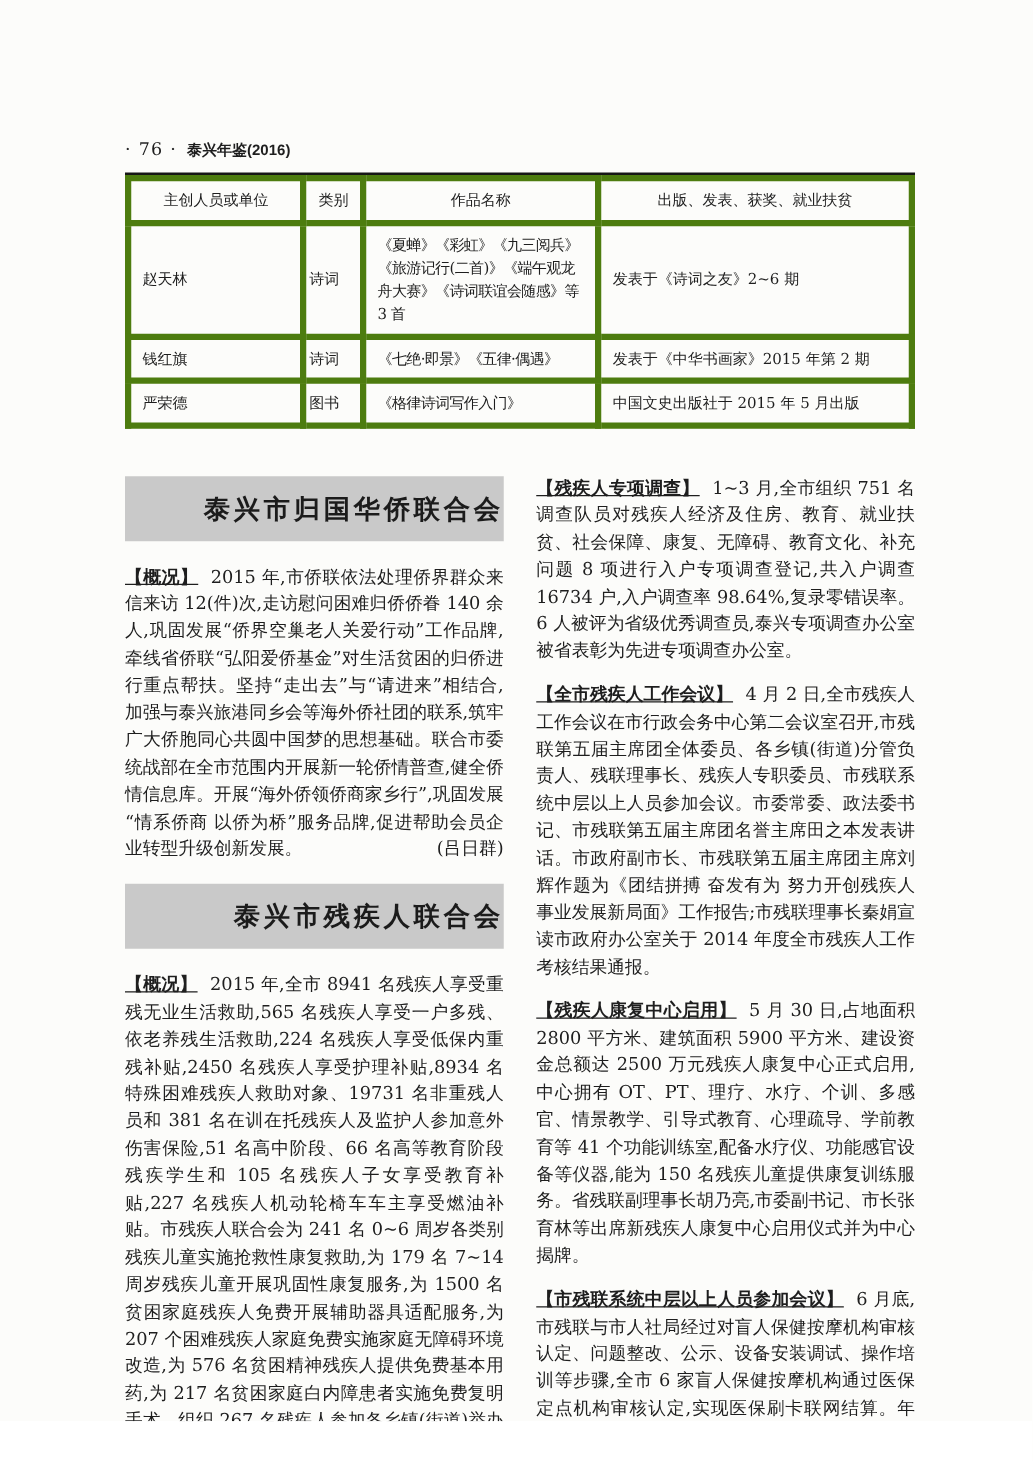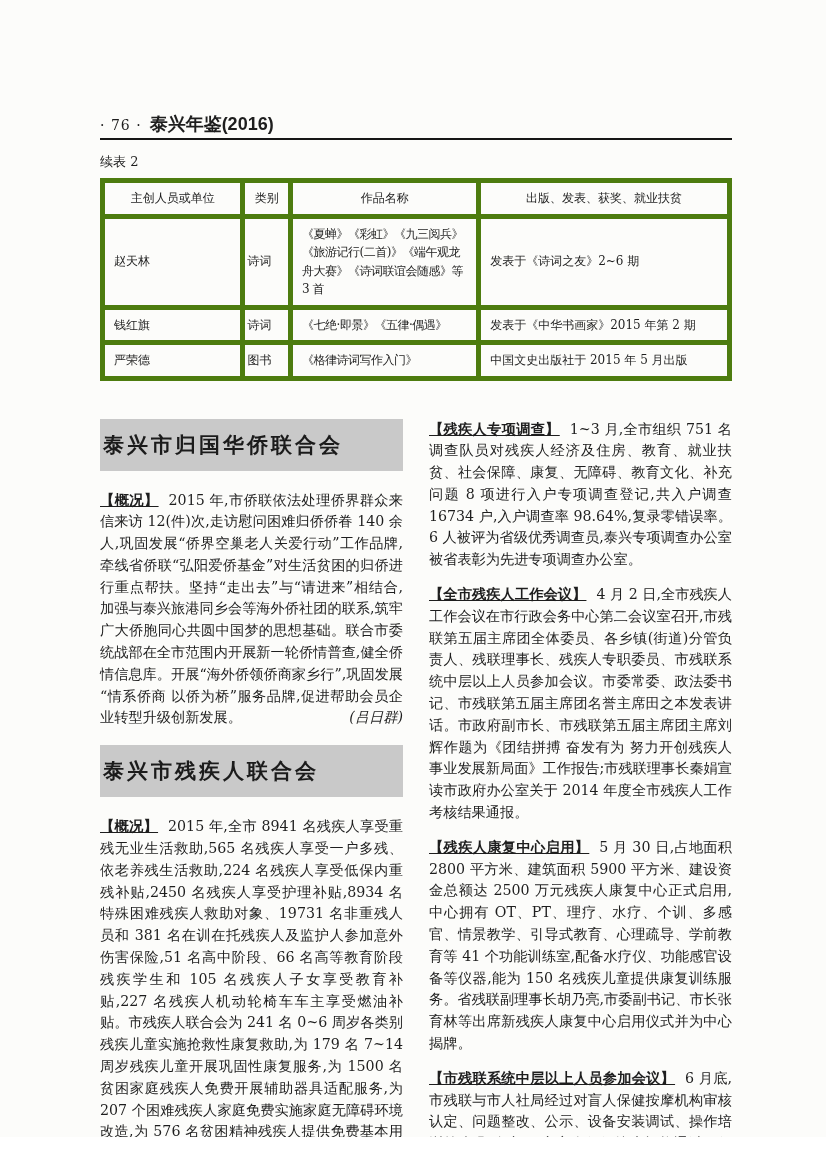--- a/index.html
+++ b/index.html
@@ -23,21 +23,21 @@
     display: flex;
     align-items: baseline;
     gap: 8px;
     font-size: 14px;
     height: 20px;
   }
   .page-mark { letter-spacing: 1px; }
   .book-title {
     font-family: "Liberation Sans", sans-serif;
     font-weight: 700;
-    font-size: 18px;
+    font-size: 12px;
   }
   .head-rule {
     border: none;
     border-top: 2px solid var(--rule-color, #161616);
     margin: 6px 0 0;
   }
   
   .table-caption { margin: 13px 0 7px; font-size: 13px; }
   table.works-table {
     width: 100%;
@@ -66,21 +66,21 @@
     display: flex;
     gap: 26px;
     margin-top: 38px;
   }
   .col { width: 303px; }
   .section-box {
     background: var(--section-box-bg, #c9c9c9);
     height: 52px;
     display: flex;
     align-items: center;
-    justify-content: flex-start;
+    justify-content: flex-end;
     margin: 16px 0 19px;
   }
   .col > .section-box:first-child { margin-top: 0; }
   .section-box span {
     font-family: "Liberation Sans", sans-serif;
     font-weight: 700;
     font-size: 21px;
     letter-spacing: 3px;
     text-indent: 3px;
     color: #1b1b1b;
@@ -93,35 +93,34 @@
     text-align: justify;
     text-justify: inter-character;
   }
   .par-label {
     font-family: "Liberation Sans", sans-serif;
     font-weight: 700;
     font-size: 14.3px;
     padding-right: 10px;
     text-decoration: underline;
   }
-  .attribution { float: right; padding-left: 8px; font-style: italic; }
+  .attribution { float: right; padding-left: 8px; }
 </style>
 </head>
 <body>
 
 <div class="page">
   <div class="content">
 
     <header class="running-head">
       <span class="page-mark">· 76 ·</span>
       <span class="book-title">泰兴年鉴(2016)</span>
     </header>
     <div class="head-rule"></div>
 
-    <div class="table-caption">续表 2</div>
 
     <table class="works-table">
       <colgroup>
         <col style="width:22.4%">
           <col style="width:7.6%">
           <col style="width:30%">
           <col style="width:40%">
       </colgroup>
       <thead>
         <tr>

